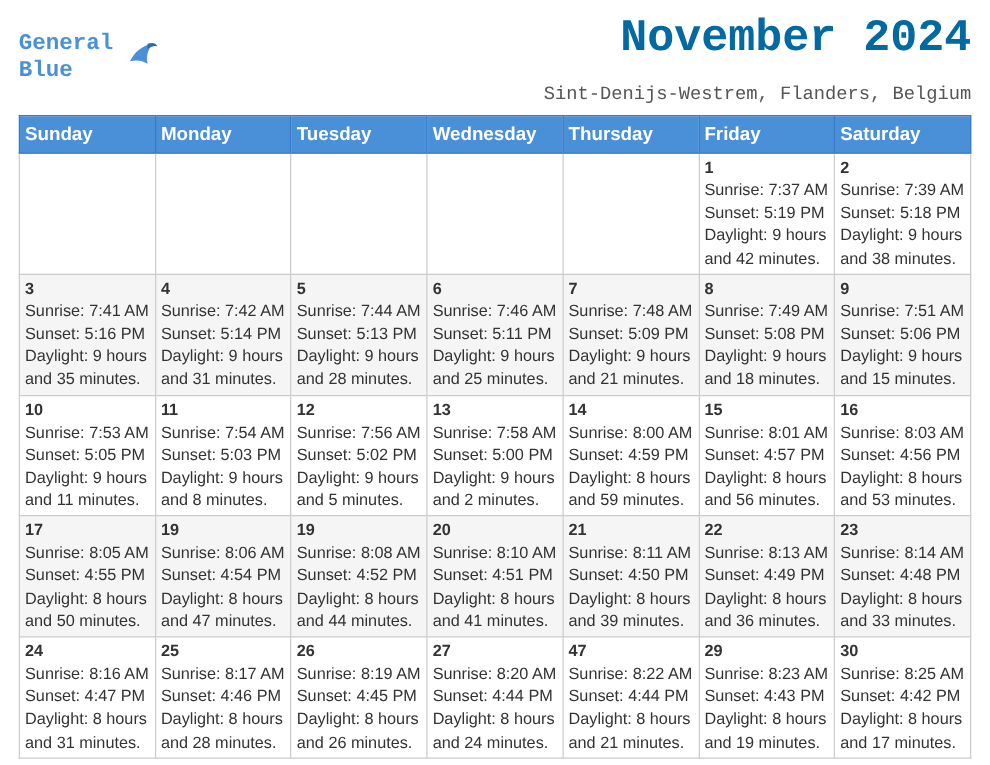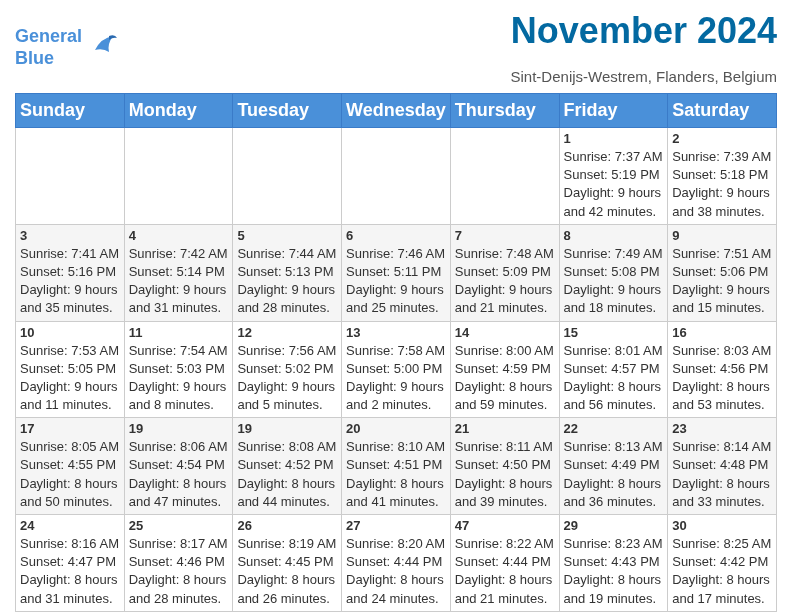--- a/index.html
+++ b/index.html
@@ -1,24 +1,24 @@
 <!DOCTYPE html>
 <html><head>
   <meta charset="utf-8">
   <style>
     * { box-sizing: border-box; margin: 0; padding: 0; }
     body { font-family: Arial, sans-serif; background: #fff; width: 792px; min-height: 612px; }
     .container { padding: 10px 15px; }
-    .header-top { display: flex; justify-content: space-between; margin-bottom: 2px; }
+    .header-top { display: flex; justify-content: space-between; margin-bottom: 2px; font-family: Liberation Mono, monospace; }
     .logo { display: flex; align-items: center; }
     .title-block { text-align: right; }
     .month-title { font-size: 36px; font-weight: bold; color: #0369a1; }
     .location { font-size: 15px; color: #555; margin-top: 16px; }
     .calendar { width: 100%; border-collapse: collapse; margin-top: 8px; }
-    .calendar th { background: #4a90d9; color: #fff; font-size: 18px; font-weight: bold; padding: 6px 4px; text-align: left; border: 1px solid #3a7bc8; }
+    .calendar th { background: #4a90d9; color: #fff; font-size: 15px; font-weight: bold; padding: 6px 4px; text-align: left; border: 1px solid #3a7bc8; }
     .calendar td { border: 1px solid #ccc; vertical-align: top; padding: 3px 4px; width: calc(100%/7); min-height: 80px; }
     .calendar tr:nth-child(even) td { background: #f5f5f5; }
     .calendar tr:nth-child(odd) td { background: #fff; }
     .day-num { font-size: 13px; font-weight: bold; color: #333; margin-bottom: 2px; }
     .day-info { font-size: 13px; color: #333; line-height: 1.4; }
     .empty-cell { background: #fff !important; }
   </style>
 </head>
 <body>
 

